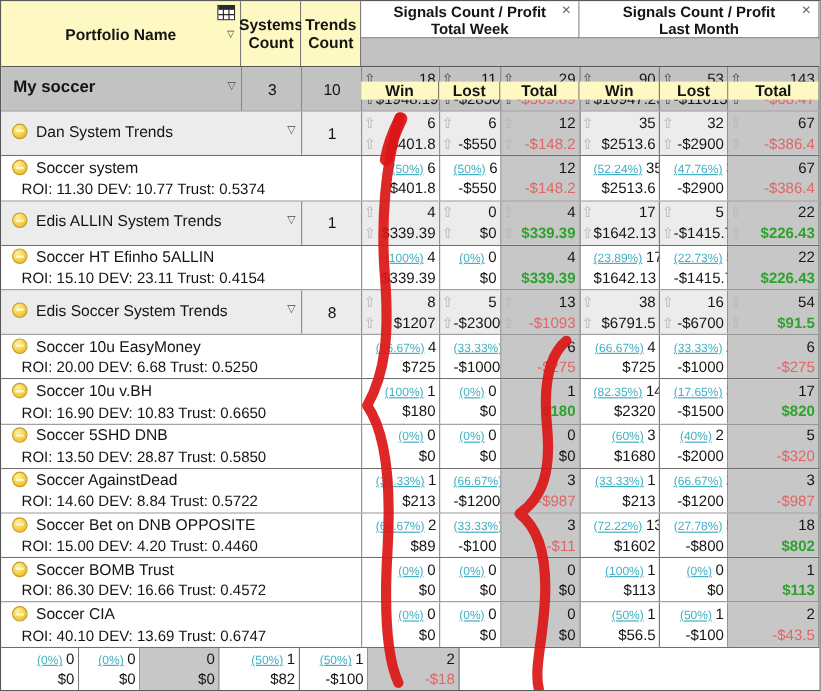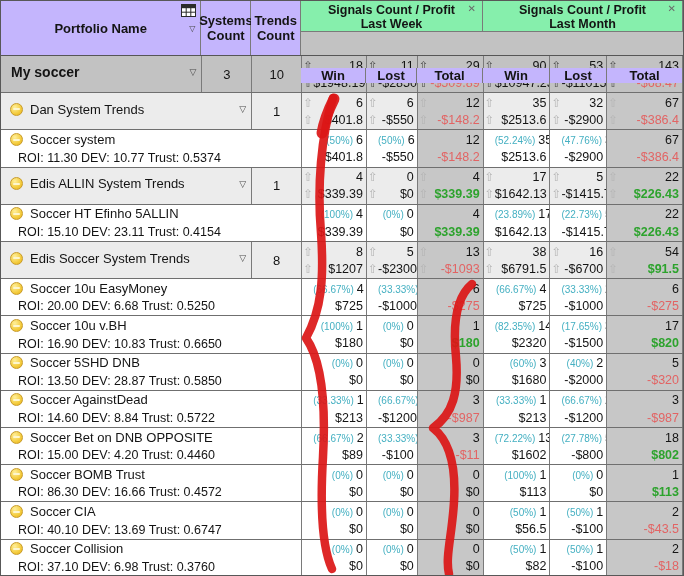--- a/index.html
+++ b/index.html
@@ -13,26 +13,26 @@
   
   .row { display: flex; height: 37.21px; border-bottom: 1px solid #6f6f6f; }
   .cell { border-right: 1px solid #7a7a7a; height: 100%; overflow: hidden; }
   .c1 { width: 202px; } .c2 { width: 50px; } .c3 { width: 50px; }
   .c12 { width: 252px; } .c123 { width: 302px; }
   .s1 { width: 65px; } .s2 { width: 51px; } .s3 { width: 66px; }
   .s4 { width: 67px; } .s5 { width: 57px; } .s6 { width: 76px; }
   
   .header { display: flex; height: 55px; border-bottom: 1px solid #565656; background: #c2c2c2; }
   .hcell {
-    background: #c4b5fd; border-right: 1px solid #7a7a7a;
+    background: #fef9c3; border-right: 1px solid #7a7a7a;
     display: flex; flex-direction: column; align-items: center; justify-content: center;
     font-weight: bold; font-size: 13px; line-height: 15px; text-align: center; position: relative;
   }
   .hgroup { display: flex; flex-direction: column; }
-  .hgroup-top { height: 33px; background:#86efac; border-bottom:1px solid #7a7a7a; border-right:1px solid #7a7a7a; position: relative; text-align:center; }
+  .hgroup-top { height: 33px; background:#ffffff; border-bottom:1px solid #7a7a7a; border-right:1px solid #7a7a7a; position: relative; text-align:center; }
   .hgroup-title { font-weight: bold; font-size: 12.5px; margin-top: 2px; }
   .hgroup-sub  { font-weight: bold; font-size: 12.5px; }
   .close-x { position: absolute; right: 6px; top: 2px; font-size: 10px; color: #6a6a6a; cursor: pointer; }
   .hsub { display: flex; height: 22px; margin-top: 36px; }
   .hsub .hcell { font-size: 13px; }
   .cal-icon { position: absolute; top: 3px; right: 4px; width: 15px; height: 13px; }
   .hdd { position: absolute; top: 20px; right: 5px; font-size: 8px; color: #4a4a4a;
          font-family: "DejaVu Sans", sans-serif; }
   
   .name-cell { display: flex; align-items: center; padding: 0 5px 4px 9px; font-size: 13px; background: inherit; }
@@ -52,21 +52,21 @@
   .roi-line  { height: 18px; font-size: 12.5px; padding-left: 17px; display:flex; align-items:center; white-space: nowrap; }
   .num-cell { display: flex; align-items: center; justify-content: center; font-size: 13px; }
   
   .sig { display: flex; flex-direction: column; justify-content: space-between; padding: 1px 0; }
   .sig .line { height: 17px; display: flex; align-items: center; padding: 0 3px 0 1px; font-size: 12.5px; }
   .arrow { font-family: "DejaVu Sans", sans-serif; font-size: 12px; line-height: 12px; }
   .row-master .arrow { color: #4f4f4f; }
   .row-group  .arrow { color: #b5b5b5; }
   .row-system .arrow { visibility: hidden; }
   .nums { margin-left: auto; white-space: nowrap; }
-  .pct { font-size: 10px; color: var(--pct); margin-right: 3px; }
+  .pct { font-size: 10px; color: var(--pct); margin-right: 3px; text-decoration: underline; }
   .money { margin-left: auto; white-space: nowrap; }
   .money.neg { color: var(--neg); }
   .money.pos { color: var(--pos); font-weight: bold; }
   
   .row-master .cell { background: #c2c2c2; }
   .row-group  .cell { background: #ececec; }
   .row-system .cell { background: #ffffff; }
   .row-group  .total, .row-system .total { background: #c7c7c7; }
   
   .marker-layer { position: absolute; inset: 0; pointer-events: none; z-index: 10; }
@@ -93,21 +93,21 @@
       <span>Systems</span>
       <span>Count</span>
     </div>
     <div class="hcell c3">
       <span>Trends</span>
       <span>Count</span>
     </div>
     <div class="hgroup" style="width:182px">
       <div class="hgroup-top">
         <div class="hgroup-title">Signals Count / Profit</div>
-        <div class="hgroup-sub">Last Week</div>
+        <div class="hgroup-sub">Total Week</div>
         <span class="close-x">✕</span>
       </div>
       <div class="hsub">
         <div class="hcell s1">Win</div>
         <div class="hcell s2">Lost</div>
         <div class="hcell s3">Total</div>
       </div>
     </div>
     <div class="hgroup" style="width:200px">
       <div class="hgroup-top">
@@ -1048,29 +1048,20 @@
             <span class="nums"><span class="cnt">2</span></span>
           </div>
           <div class="line">
             <span class="arrow">⇧</span>
             <span class="money neg">-$43.5</span>
           </div>
         </div>
   </div>
 
   <div class="row row-system">
-    <div class="cell name-cell c123 two-line">
-      <div class="name-line">
-        <span class="minus-icon">
-              <span class="minus-bar"></span>
-            </span>
-        <span class="name">Soccer Collision</span>
-      </div>
-      <div class="roi-line">ROI: 37.10 DEV: 6.98 Trust: 0.3760</div>
-    </div>
     <div class="cell sig s1">
           <div class="line">
             <span class="arrow">⇧</span>
             <span class="nums"><span class="pct">(0%)</span><span class="cnt">0</span></span>
           </div>
           <div class="line">
             <span class="arrow">⇧</span>
             <span class="money">$0</span>
           </div>
         </div>

